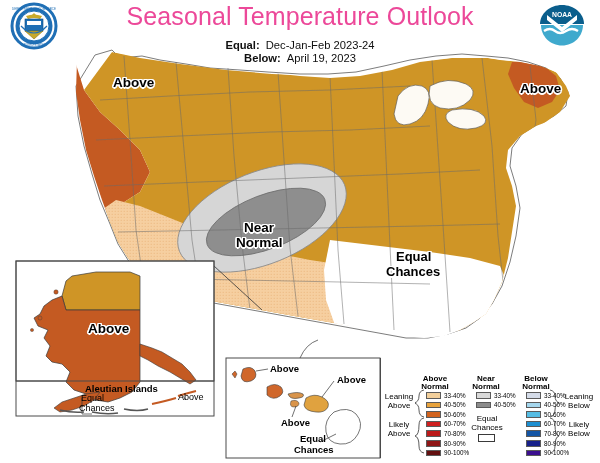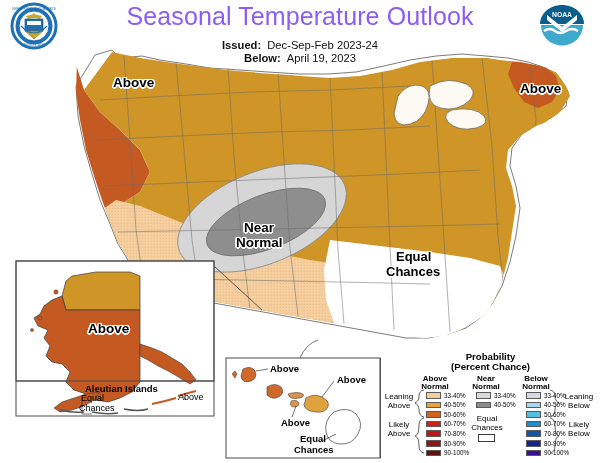--- a/index.html
+++ b/index.html
@@ -8,21 +8,21 @@
     background:#ffffff;
     font-family:"Liberation Sans", sans-serif;
     overflow:hidden;
     position:relative;
   }
   #root{position:relative;width:600px;height:463px;}
 
   
   .title{
     position:absolute;left:0;top:2px;width:600px;text-align:center;
-    font-size:25px;color:#8b5cf6;letter-spacing:0.1px;
+    font-size:25px;color:#ec4899;letter-spacing:0.1px;
     font-family:"Liberation Sans", sans-serif;
   }
   .valid-block{
     position:absolute;left:0;top:39px;width:600px;text-align:center;
     font-size:11.2px;color:#101010;line-height:13px;
   }
   .valid-block .row{white-space:nowrap;}
   .valid-block .lbl{font-weight:bold;}
   .valid-block .vshift{display:inline-block;padding-left:3px;}
 
@@ -86,22 +86,22 @@
     <path d="M29 23 C18 23 8 23 8 23 C8 34 17 43.5 29 43.5 C41 43.5 50 34 50 23 Z" fill="#3fa9cd"></path>
     <path d="M14 18 L29 30 L44 18 L44 13 L29 25 L14 13 Z" fill="#ffffff"></path>
     <path d="M11 29 q6 -4 11 0 q5 4 11 0 q6 -4 12 0" fill="none" stroke="#ffffff" stroke-width="2.3"></path>
     <text x="29" y="15" font-size="6.8" font-weight="bold" fill="#ffffff" text-anchor="middle" font-family="Liberation Sans, sans-serif">NOAA</text>
   </svg>
 
   <div class="title">Seasonal Temperature Outlook</div>
 
   <div class="valid-block">
     <div class="row">
-      <span class="lbl">Issued:</span>
-      <span class="vshift">Dec-Sep-Feb 2023-24</span>
+      <span class="lbl">Equal:</span>
+      <span class="vshift">Dec-Jan-Feb 2023-24</span>
     </div>
     <div class="row">
       <span class="lbl">Below:</span>
       <span class="vshift">April 19, 2023</span>
     </div>
   </div>
 
   <svg class="maplayer" viewBox="0 0 600 463">
     <defs>
       <clipPath id="conusClip">
@@ -264,22 +264,20 @@
   </svg>
 
   <div class="plainlabel b" style="left:270px;top:364px;font-size:9.5px;">Above</div>
   <div class="plainlabel b" style="left:337px;top:375px;font-size:9.5px;">Above</div>
   <div class="plainlabel b" style="left:281px;top:418px;font-size:9.5px;">Above</div>
   <div class="plainlabel b" style="left:300px;top:434px;font-size:9.5px;">Equal</div>
   <div class="plainlabel b" style="left:294px;top:445px;font-size:9.5px;">Chances</div>
 
   <div id="legend">
 
-    <div class="lg-title" style="top:0px;">Probability</div>
-    <div class="lg-title" style="top:10px;">(Percent Chance)</div>
 
     <div class="lg-colhead" style="left:32px;top:23px;width:40px;">Above</div>
     <div class="lg-colhead" style="left:32px;top:31px;width:40px;">Normal</div>
     <div class="lg-colhead" style="left:83px;top:23px;width:40px;">Near</div>
     <div class="lg-colhead" style="left:83px;top:31px;width:40px;">Normal</div>
     <div class="lg-colhead" style="left:133px;top:23px;width:40px;">Below</div>
     <div class="lg-colhead" style="left:133px;top:31px;width:40px;">Normal</div>
 
     <div id="col-above">
         <div class="lg-sw" style="left: 43px; top: 40px; background: rgb(242, 207, 155);"></div>

